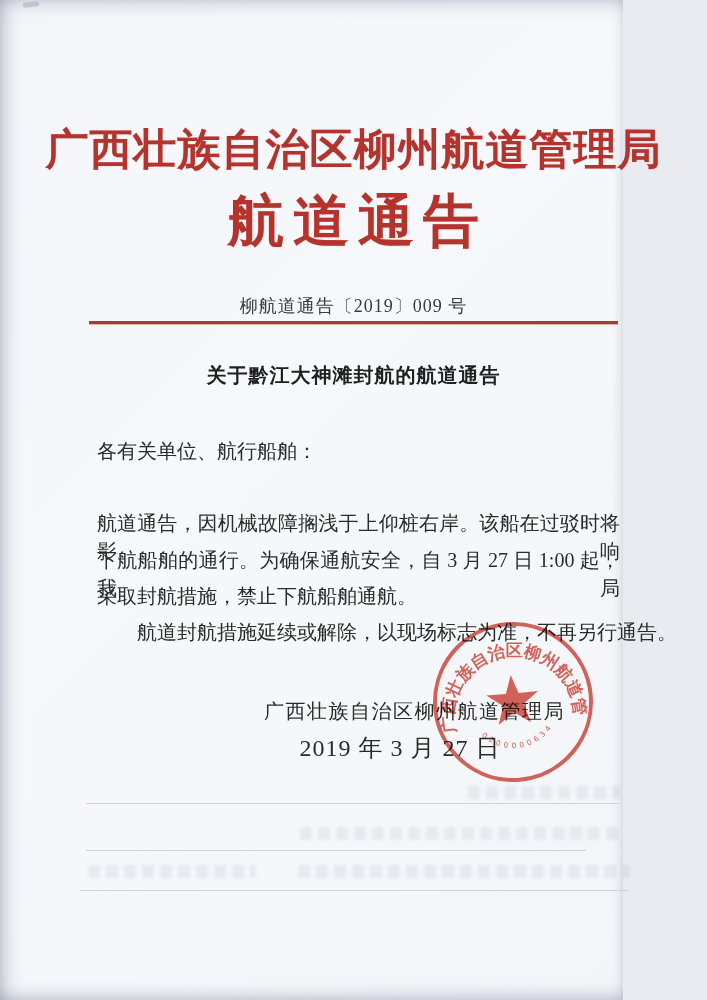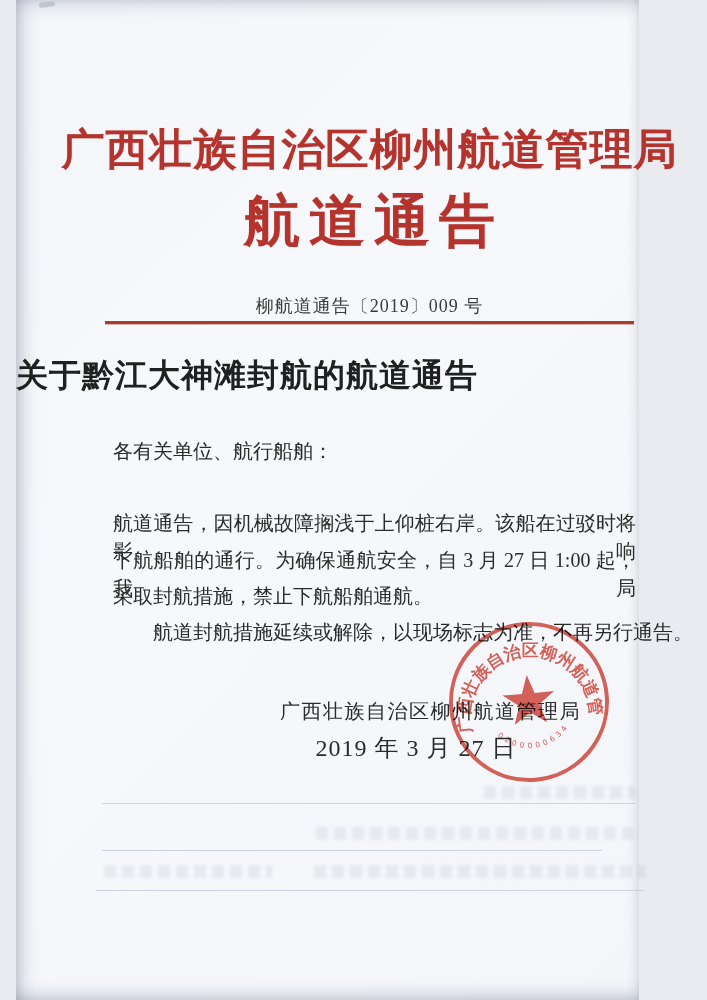--- a/index.html
+++ b/index.html
@@ -11,21 +11,20 @@
   }
   .paper {
     position: relative;
     width: 623px; height: 1000px;
     background: linear-gradient(135deg, #f4f6fa 0%, #f6f8fb 40%, #f3f5f9 100%);
     box-shadow:
       inset 16px 0 22px -16px rgba(100,110,135,.55),
       inset 0 14px 20px -14px rgba(100,110,135,.40),
       inset -10px 0 14px -12px rgba(100,110,135,.30),
       inset 0 -14px 18px -12px rgba(100,110,135,.40);
-    margin-left: 16px;
   }
   .corner-speck {
     position: absolute; left: 23px; top: 2px;
     width: 16px; height: 5px; background: #aab1bf;
     border-radius: 2px; transform: rotate(-8deg); opacity: .6;
   }
   .hdr-org {
     position: absolute; top: 121px; left: 0; width: 707px;
     text-align: center;
     font-size: 43px; font-weight: bold; letter-spacing: 1px;
@@ -47,21 +46,22 @@
     line-height: 26px;
   }
   .red-rule {
     position: absolute; top: 321px; left: 89px;
     width: 529px; height: 3px;
     background: #a93a30;
     box-shadow: 0 1px 0 rgba(169,58,48,.35);
   }
   .notice-title {
     position: absolute; top: 356px; left: 0; width: 707px;
-    font-size: 32px; font-weight: bold; color: #202020;
+    text-align: center;
+    font-size: 20px; font-weight: bold; color: #202020;
     letter-spacing: 1px; line-height: 38px;
   }
   .bl {
     position: absolute; left: 97px;
     font-size: 20px; color: #2b2b2b;
     line-height: 28px; white-space: nowrap;
   }
   .bl.indent { left: 137px; }
   .bl.full { width: 523px; white-space: normal; text-align: justify; text-align-last: justify; }
   .bl.indent.full { width: 483px; }

